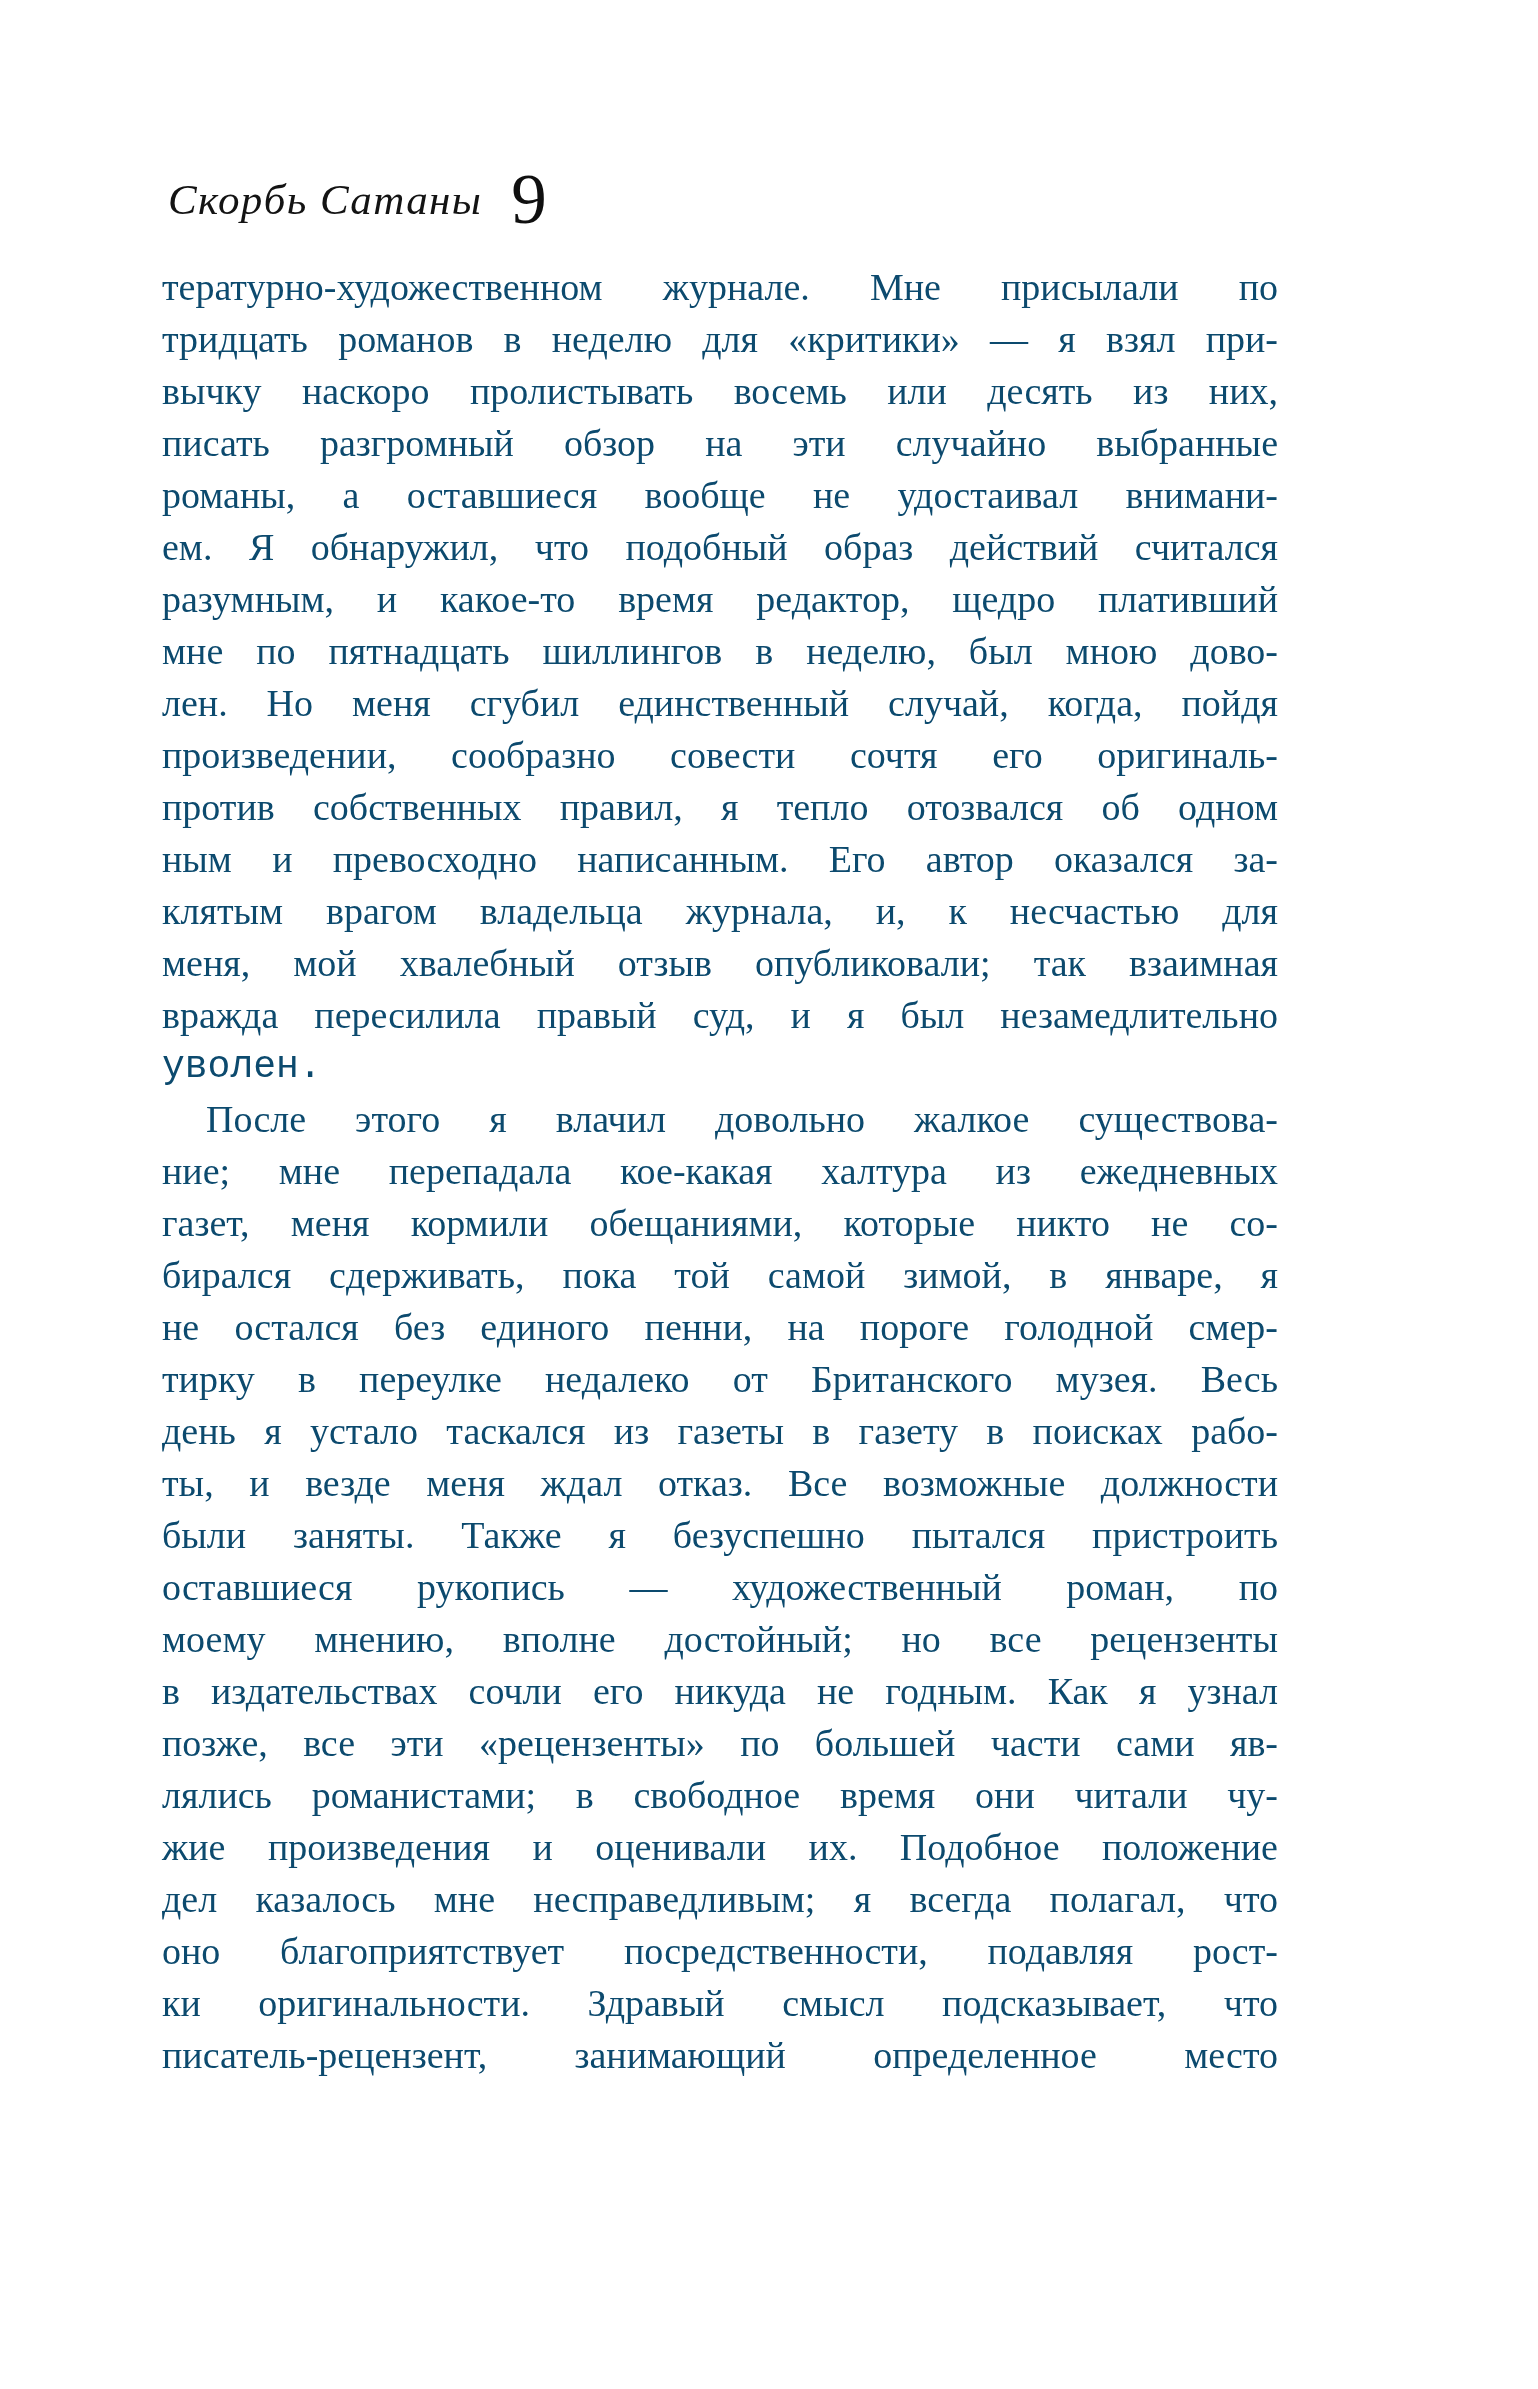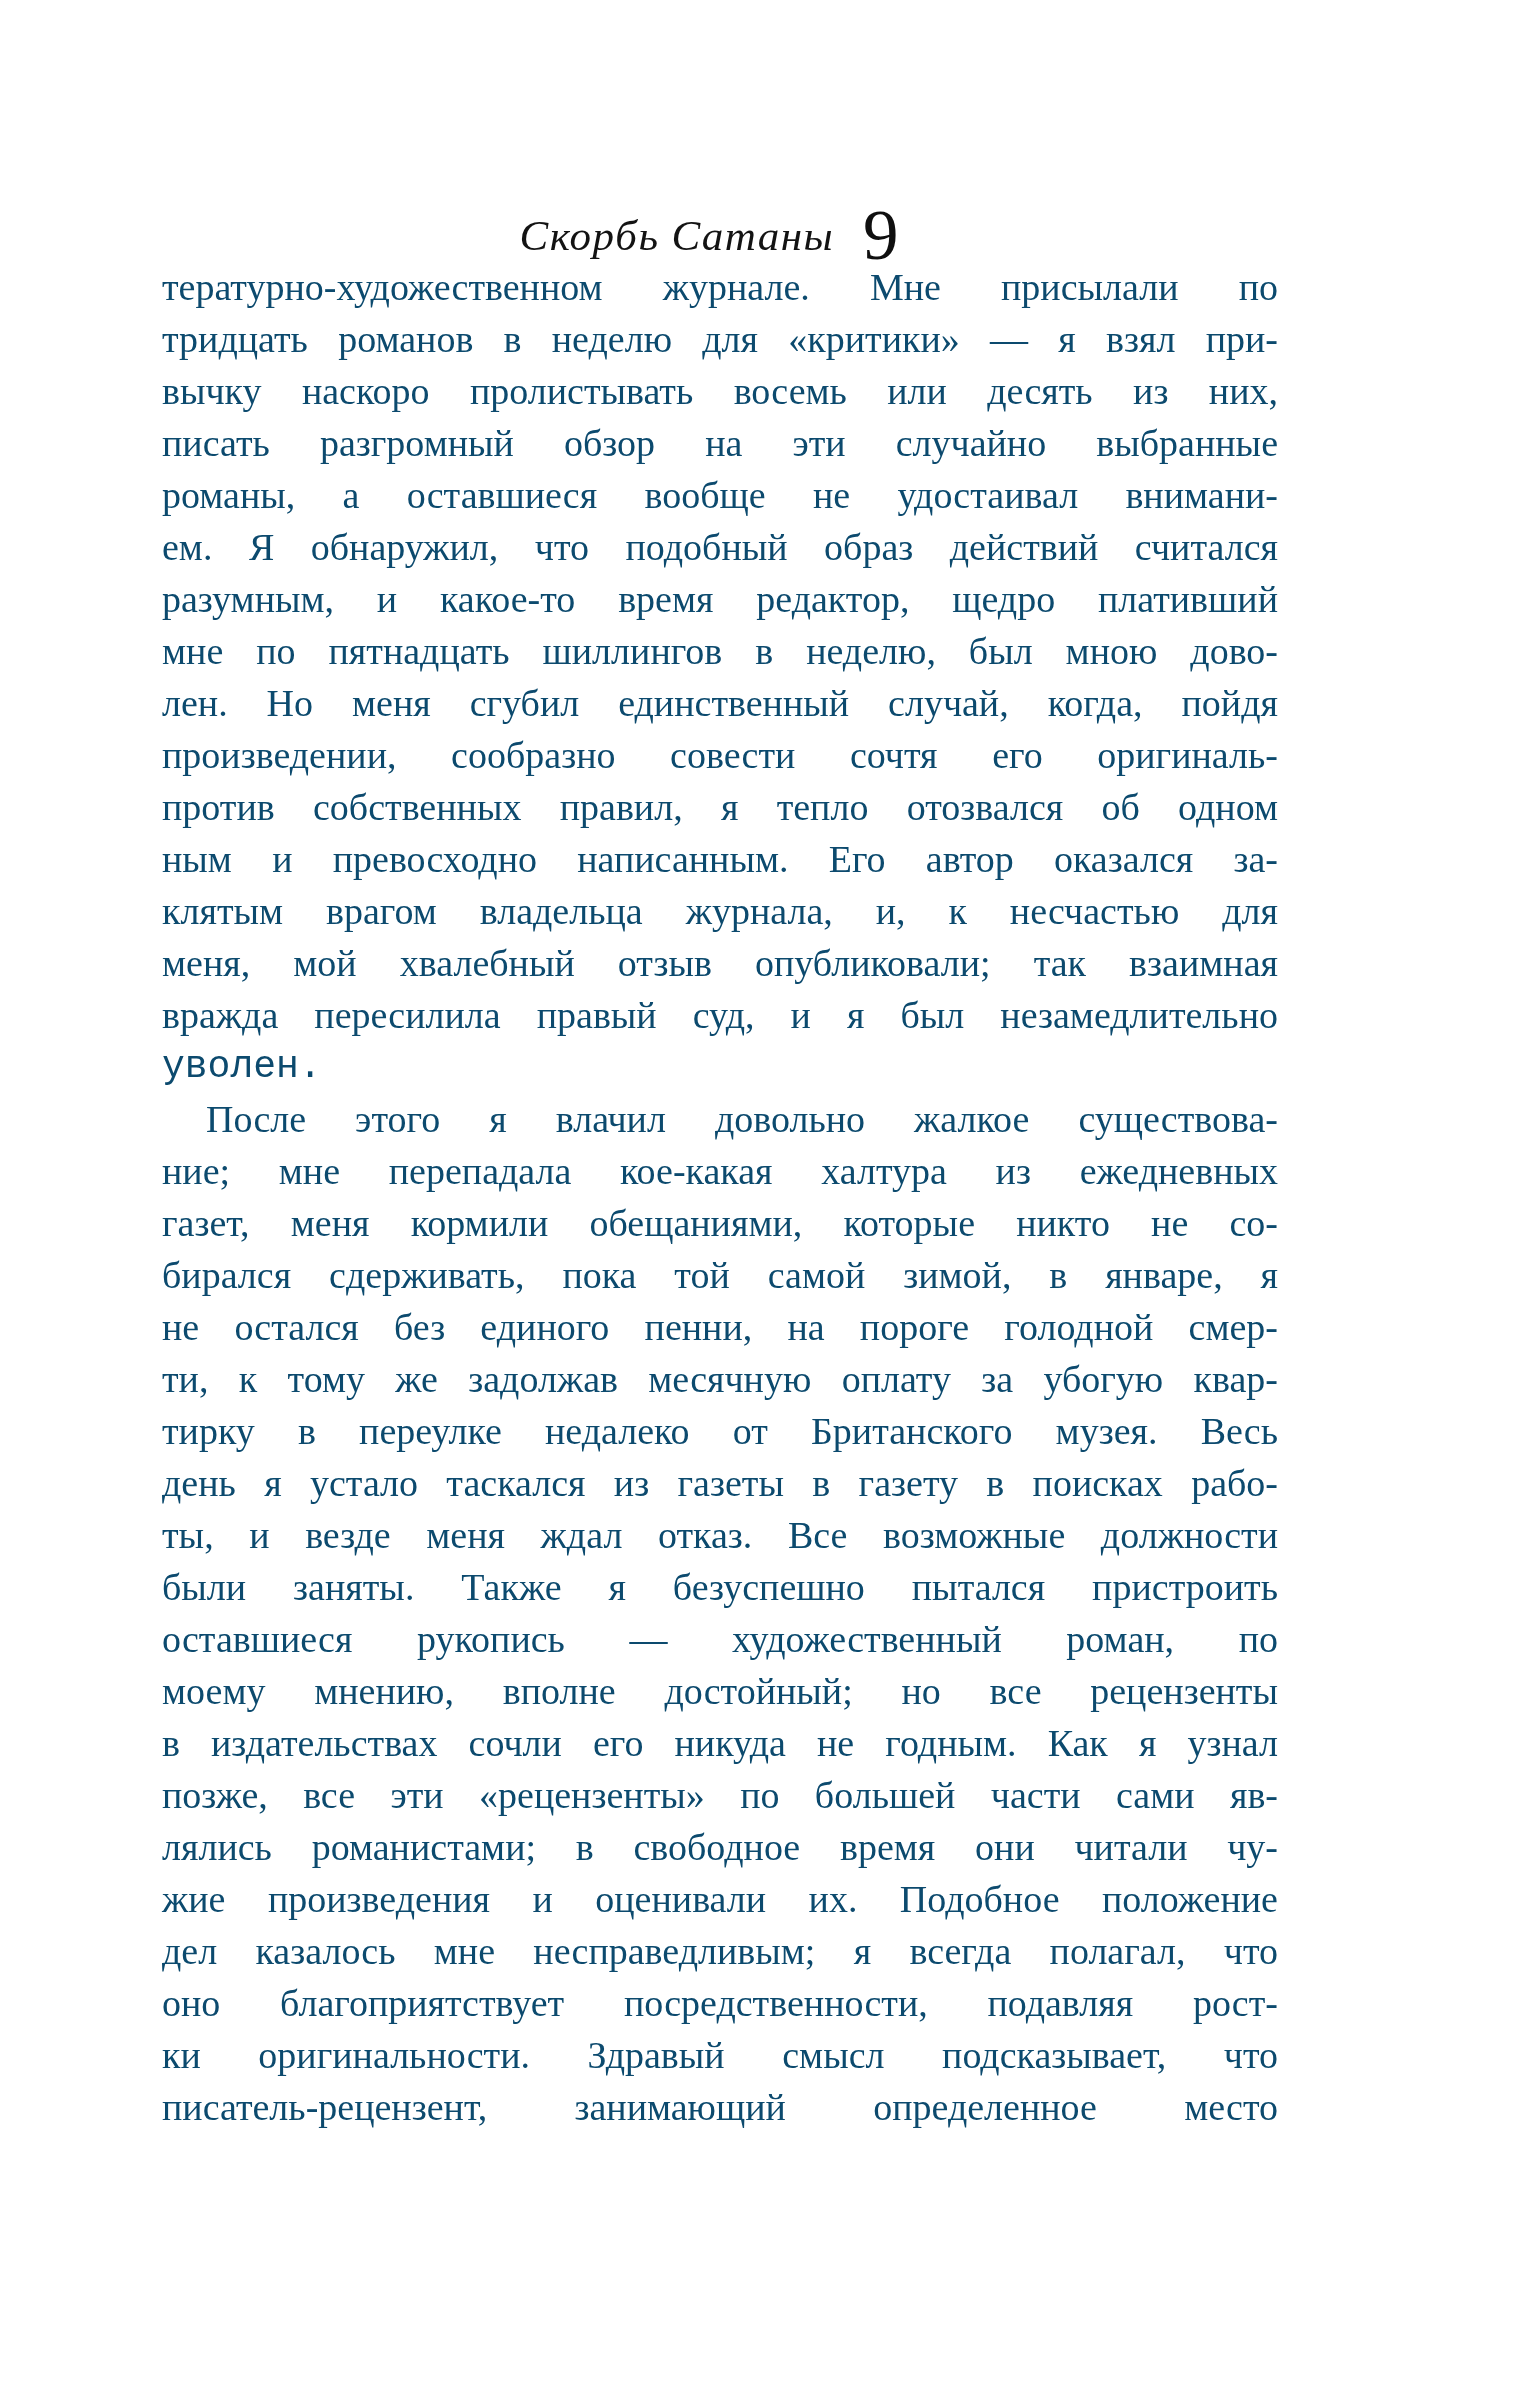--- a/index.html
+++ b/index.html
@@ -14,26 +14,25 @@
     font-family: "Liberation Serif", "DejaVu Serif", serif;
     color: #161616;
     overflow: hidden;
   }
   .page {
     position: absolute;
     inset: 0;
   }
   .running-header {
     position: absolute;
-    left: 151px;
+    left: 168px;
     top: 155px;
     width: 1116px;
-    text-align: center;
+    text-align: left;
     white-space: nowrap;
-    margin-top: 36px;
   }
   .book-title {
     font-style: italic;
     font-size: 43px;
     letter-spacing: 1.4px;
     color: #131313;
   }
   .page-number {
     display: inline-block;
     font-size: 71px;
@@ -96,21 +95,20 @@
         <div class="line">меня, мой хвалебный отзыв опубликовали; так взаимная</div>
         <div class="line">вражда пересилила правый суд, и я был незамедлительно</div>
         <div class="line last-left">уволен.</div>
       </div>
       <div class="paragraph">
         <div class="line indent">После этого я влачил довольно жалкое существова-</div>
         <div class="line">ние; мне перепадала кое-какая халтура из ежедневных</div>
         <div class="line">газет, меня кормили обещаниями, которые никто не со-</div>
         <div class="line">бирался сдерживать, пока той самой зимой, в январе, я</div>
         <div class="line">не остался без единого пенни, на пороге голодной смер-</div>
-        <div class="line">ти, к тому же задолжав месячную оплату за убогую квар-</div>
         <div class="line">тирку в переулке недалеко от Британского музея. Весь</div>
         <div class="line">день я устало таскался из газеты в газету в поисках рабо-</div>
         <div class="line">ты, и везде меня ждал отказ. Все возможные должности</div>
         <div class="line">были заняты. Также я безуспешно пытался пристроить</div>
         <div class="line">оставшиеся рукопись — художественный роман, по</div>
         <div class="line">моему мнению, вполне достойный; но все рецензенты</div>
         <div class="line">в издательствах сочли его никуда не годным. Как я узнал</div>
         <div class="line">позже, все эти «рецензенты» по большей части сами яв-</div>
         <div class="line">лялись романистами; в свободное время они читали чу-</div>
         <div class="line">жие произведения и оценивали их. Подобное положение</div>

